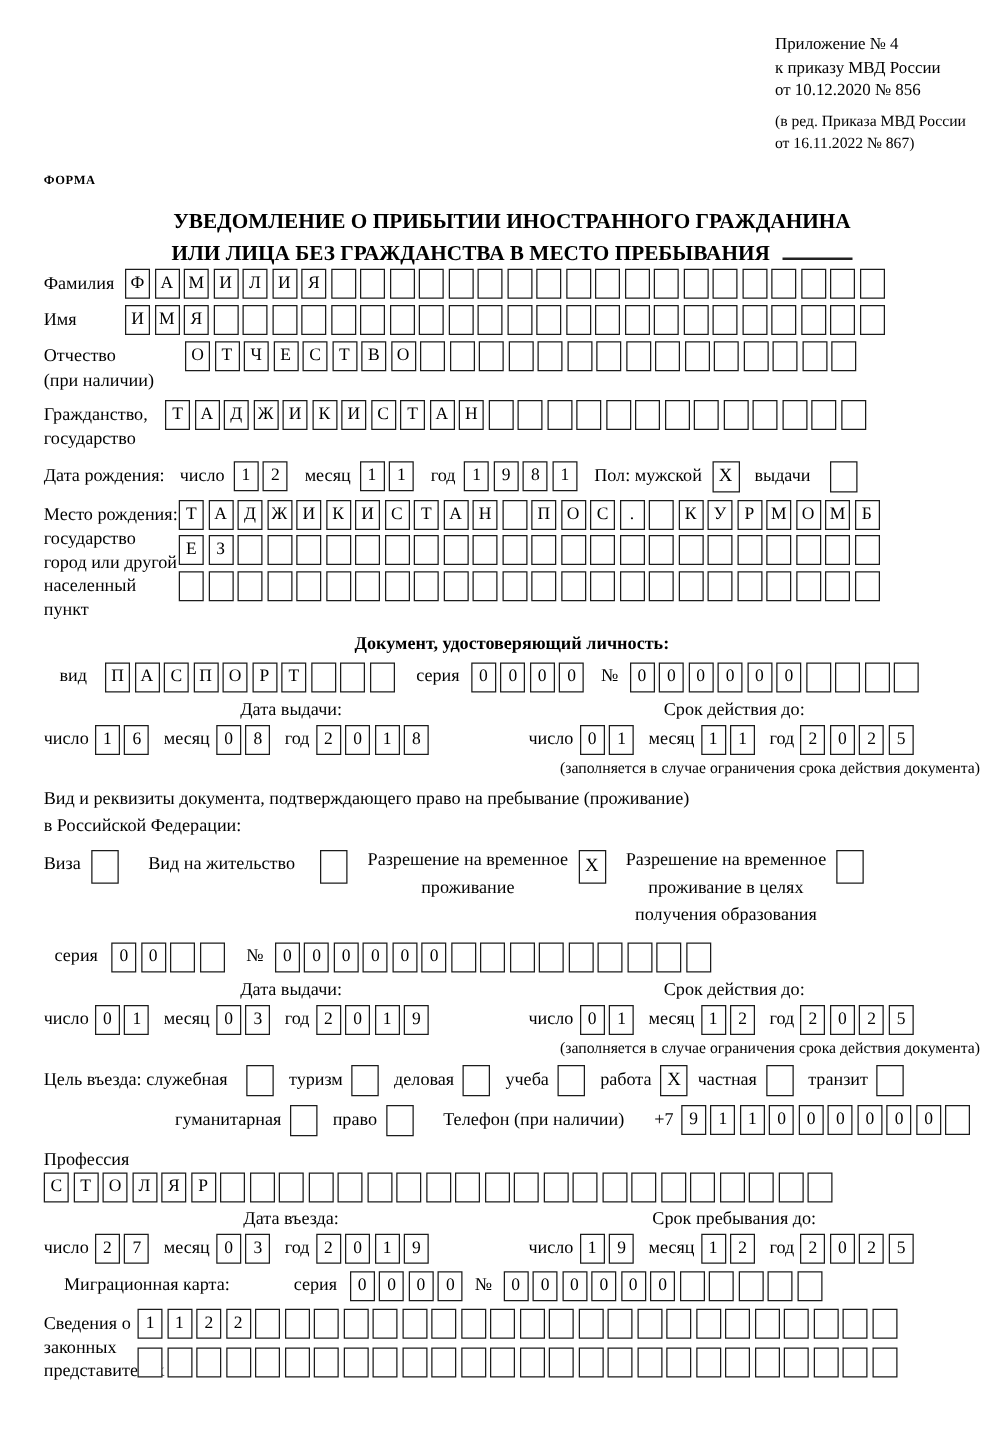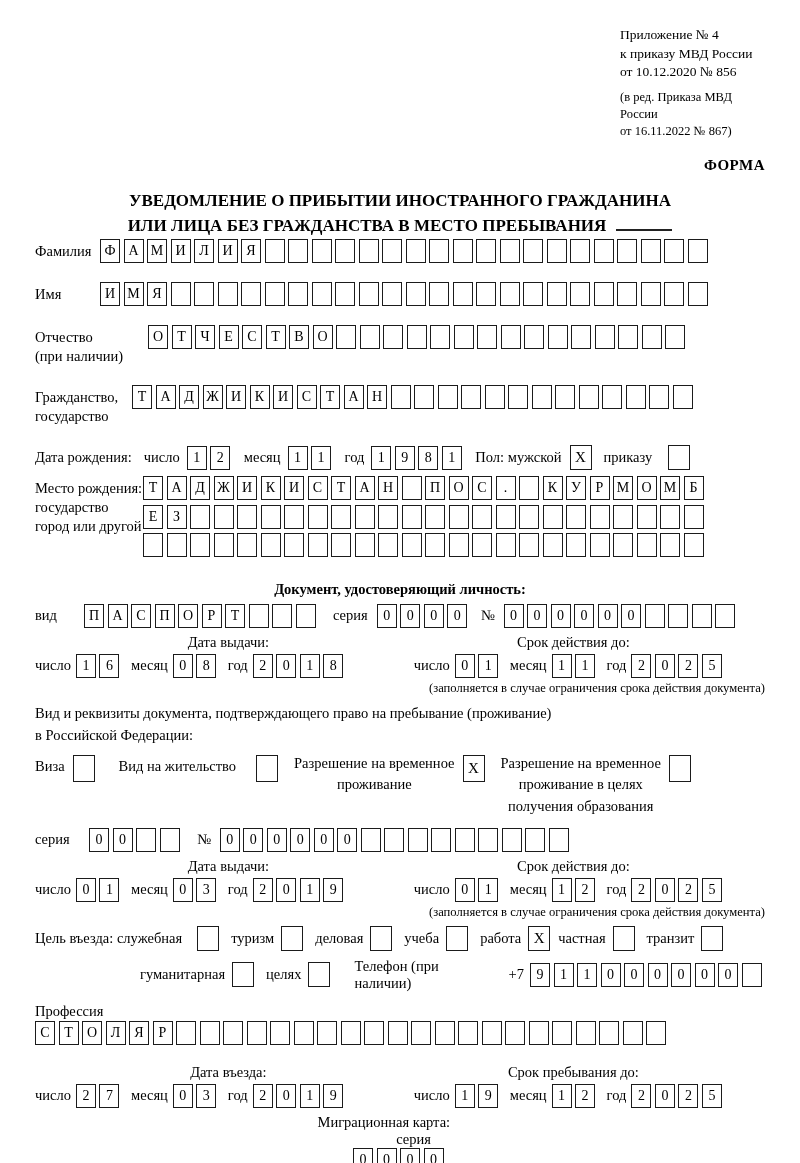--- a/index.html
+++ b/index.html
@@ -1,31 +1,31 @@
 <!DOCTYPE html>
 <html><head>
 <meta charset="utf-8">
 <style>
   * { box-sizing: border-box; }
   html,body { margin:0; padding:0; background:#ffffff; }
   .page {
     width:800px; height:1163px; margin:0 auto; background:#fff;
     font-family:"Liberation Serif", "DejaVu Serif", serif; color:#000;
-    padding:26px 35px 10px 35px; overflow:hidden; position:relative;
+    padding:26px 16px 10px 35px; overflow:hidden; position:relative;
   }
   
   .hdr { margin-left:585px; font-size:13.5px; line-height:1.38; }
   .hdr .amend { font-size:12.5px; margin-top:7px; }
-  .forma { text-align:right; font-weight:bold; font-size:15px; margin-top:16px; letter-spacing:.5px; }
+  .forma { font-weight:bold; font-size:10px; margin-top:16px; letter-spacing:.5px; }
   .title { text-align:center; font-weight:bold; font-size:17px; line-height:1.5; margin-top:14px; }
   .blankline { display:inline-block; width:56px; border-bottom:2px solid #222; height:12px; margin-left:10px; }
   .sec-title { font-weight:bold; font-size:14.5px; margin-top:24px; margin-bottom:14px; }
 
   
-  .frow { display:flex; align-items:flex-start; margin-bottom:19px; }
+  .frow { display:flex; align-items:flex-start; margin-bottom:5px; }
   .flabel { font-size:14.5px; line-height:1.32; padding-top:3px; flex:0 0 auto; }
   .w65 { width:65px; } .w97 { width:97px; } .w108 { width:108px; } .w113 { width:113px; } .w73 { width:73px; } .w75 { width:75px; }
   .boxes { display:flex; flex:0 0 auto; }
   .cb {
     display:inline-flex; align-items:center; justify-content:center;
     width:20px; height:24px; border:1.7px solid #1b1b1b; margin-right:3.5px;
     font-size:14px; flex:0 0 auto; background:#fff;
   }
   .stack > .boxes { margin-bottom:4.5px; }
 
@@ -34,21 +34,21 @@
     display:inline-flex; align-items:center; justify-content:center;
     width:22px; height:27px; border:1.7px solid #1b1b1b; font-size:15px; flex:0 0 auto; background:#fff;
   }
   .cbx.sm { height:25px; }
 
   
   .il { font-size:14.5px; }
   .dlab { font-size:14.5px; margin-right:5px; }
   .gap8 { margin-left:8px; } .gap12 { margin-left:12px; } .gap16 { margin-left:16px; } .gap24 { margin-left:24px; }
 
-  .inlinerow { display:flex; align-items:center; margin-bottom:6px; }
+  .inlinerow { display:flex; align-items:center; margin-bottom:6px;text-align:center; }
   .inlinerow .boxes { margin:0 2px; }
 
   
   .daterow { display:flex; margin-bottom:6px; margin-top:2px; }
   .dcol-l { flex:0 0 47.5%; }
   .dcol-r { flex:1; }
   .dct { font-size:14.5px; text-align:center; margin-bottom:3px; }
   .dcol-l .dct { padding-left:40px; }
   .dcb { display:flex; align-items:center; }
   .dnote { font-size:12.6px; margin-top:3px; text-align:right; white-space:nowrap; }
@@ -230,29 +230,30 @@
       </span>
     <span class="dlab gap8">год</span>
     <span class="boxes">
         <span class="cb">1</span>
         <span class="cb">9</span>
         <span class="cb">8</span>
         <span class="cb">1</span>
       </span>
     <span class="il gap8">Пол: мужской</span>
     <span class="cbx sm gap8">X</span>
-    <span class="il gap12">приказу</span>
+    <span class="il gap12">выдачи</span>
     <span class="cbx sm gap16"></span>
   </div>
 
   <div class="frow" style="margin-top:6px;">
     <div class="flabel w108">
       <div>Место рождения:</div>
       <div>государство</div>
       <div>город или другой</div>
+      <div>населенный пункт</div>
     </div>
     <div class="stack">
       <div class="boxes">
           <span class="cb">Т</span>
           <span class="cb">А</span>
           <span class="cb">Д</span>
           <span class="cb">Ж</span>
           <span class="cb">И</span>
           <span class="cb">К</span>
           <span class="cb">И</span>
@@ -527,21 +528,21 @@
     <span class="cbx sm" style="margin-right:8px;">X</span>
     <span class="il">частная</span>
     <span class="cbx sm"></span>
     <span class="il">транзит</span>
     <span class="cbx sm"></span>
   </div>
 
   <div class="purp" style="padding-left:105px;">
     <span class="il">гуманитарная</span>
     <span class="cbx sm"></span>
-    <span class="il">целях</span>
+    <span class="il">право</span>
     <span class="cbx sm" style="margin-right:24px;"></span>
     <span class="il" style="margin-right:24px;">Телефон (при наличии)</span>
     <span class="il" style="margin-right:6px;">+7</span>
     <span class="boxes">
         <span class="cb">9</span>
         <span class="cb">1</span>
         <span class="cb">1</span>
         <span class="cb">0</span>
         <span class="cb">0</span>
         <span class="cb">0</span>
@@ -625,21 +626,21 @@
         <span class="boxes">
             <span class="cb">2</span>
             <span class="cb">0</span>
             <span class="cb">2</span>
             <span class="cb">5</span>
           </span>
       </div>
     </div>
   </div>
 
-  <div class="inlinerow" style="margin-top:4px;flex-direction:column;">
+  <div class="inlinerow" style="margin-top:4px;">
     <span class="il" style="width:165px;">Миграционная карта:</span>
     <span class="il" style="margin-left:35px; margin-right:8px;">серия</span>
     <span class="boxes">
         <span class="cb">0</span>
         <span class="cb">0</span>
         <span class="cb">0</span>
         <span class="cb">0</span>
       </span>
     <span class="il" style="margin-left:4px; margin-right:7px;">№</span>
     <span class="boxes">

